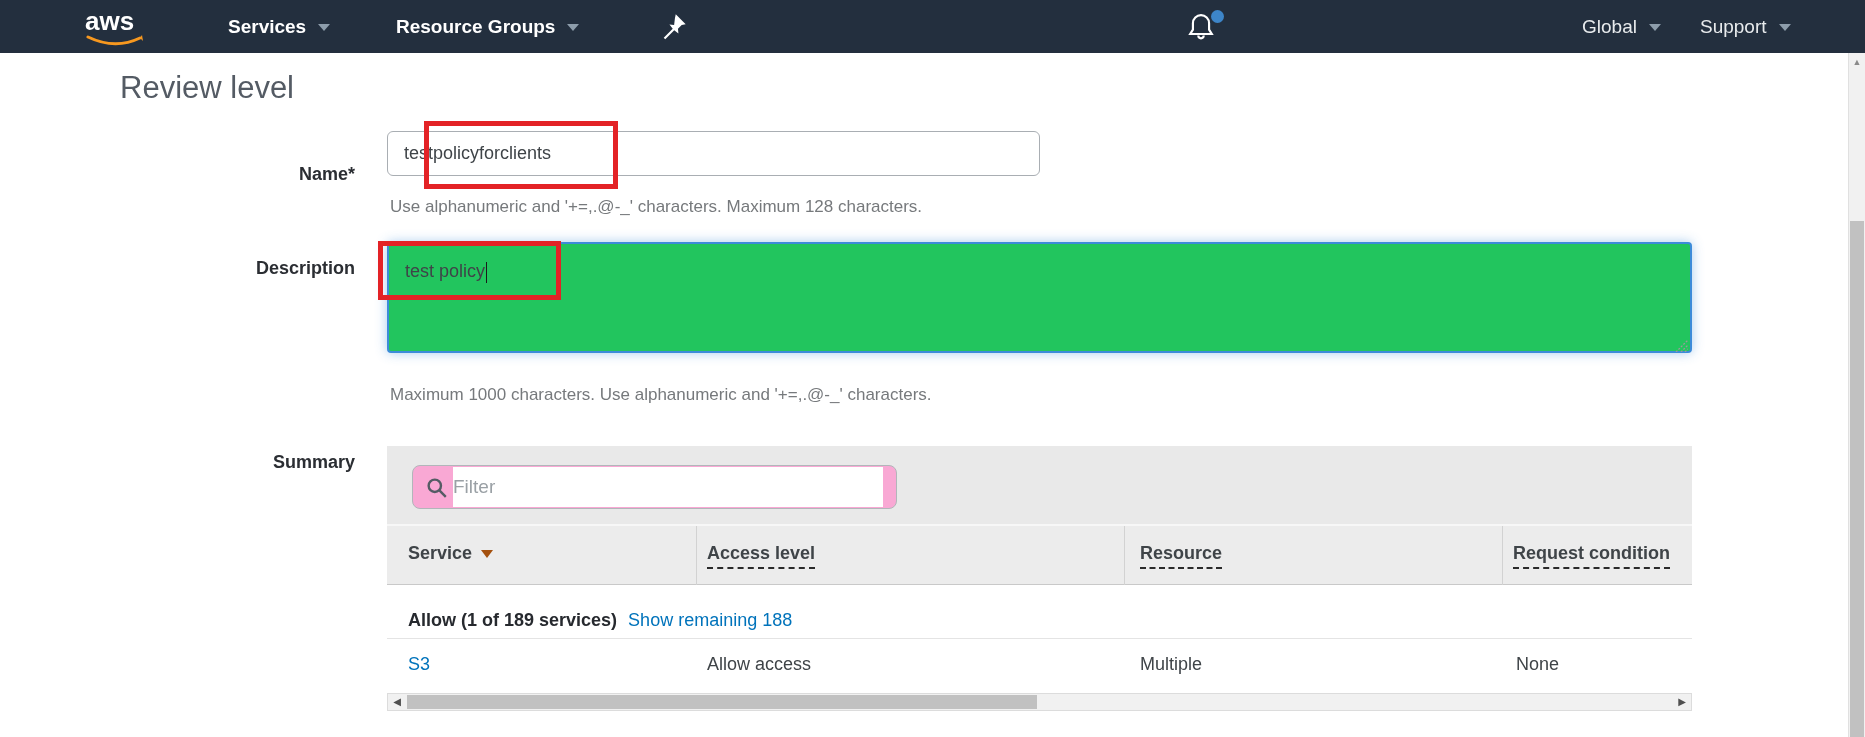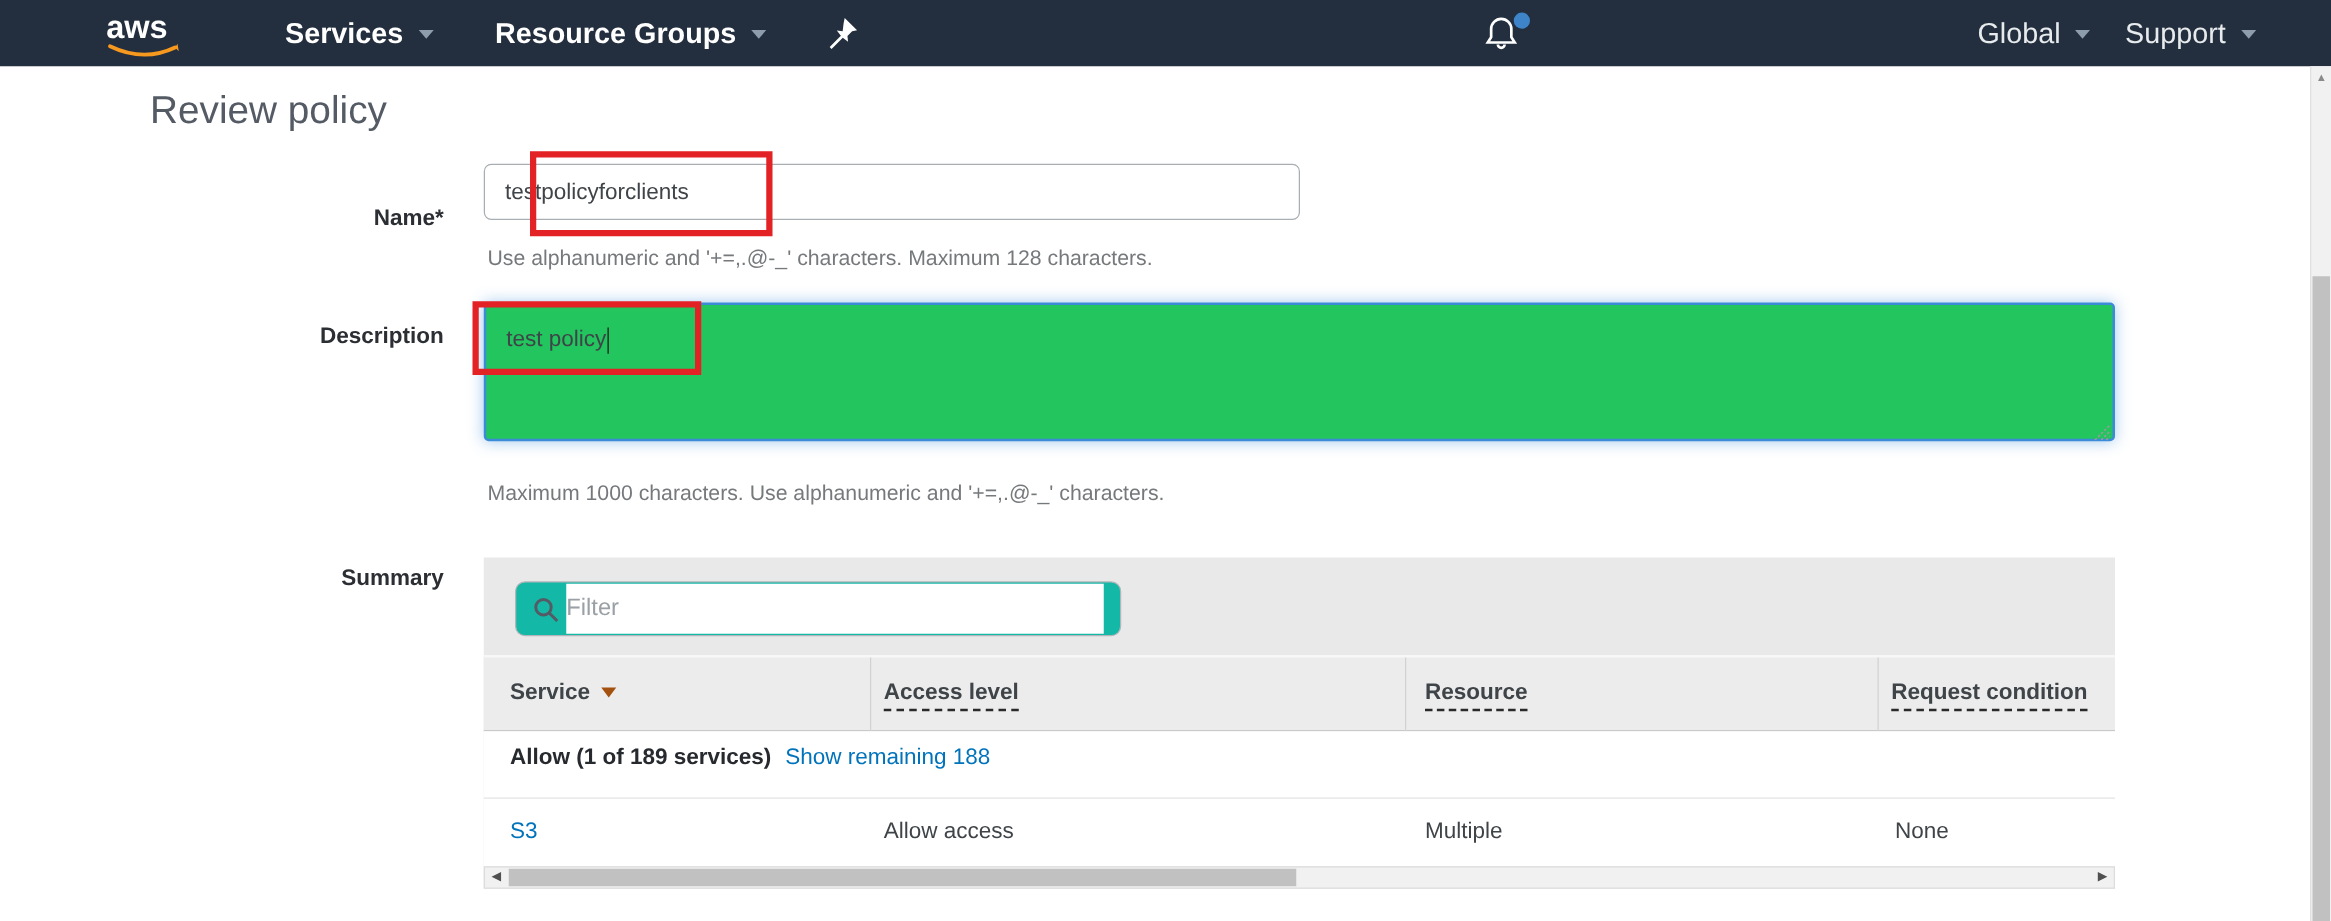--- a/index.html
+++ b/index.html
@@ -2,21 +2,21 @@
 <html><head>
 <meta charset="utf-8">
 <style>
   * { margin:0; padding:0; box-sizing:border-box; }
   html,body { background:#fff; }
   body { font-family:"Liberation Sans", sans-serif; }
   #screen { position:relative; width:1865px; height:737px; overflow:hidden; background:#fff; }
 
   
   .navbar { position:absolute; left:0; top:0; width:1865px; height:53px; background:#232f3e; }
-  .nav-item { position:absolute; top:0; height:53px; line-height:53px; color:#fff; font-size:23px; font-weight:bold; white-space:nowrap; cursor:pointer; }
+  .nav-item { position:absolute; top:0; height:53px; line-height:53px; color:#fff; font-size:19px; font-weight:bold; white-space:nowrap; cursor:pointer; }
   .nav-item.plain { font-weight:normal; color:#e8ebed; }
   .caret { display:inline-block; width:0; height:0; border-left:6px solid transparent; border-right:6px solid transparent; border-top:7px solid #8d9dab; margin-left:12px; vertical-align:middle; }
   .logo { position:absolute; left:85px; top:8px; width:62px; height:40px; cursor:pointer; }
   .logo .aws-text { color:#fff; font-size:26px; font-weight:bold; letter-spacing:0px; line-height:26px; }
   .logo svg { position:absolute; left:0; top:26px; }
   .pin-wrap { position:absolute; left:660px; top:12px; width:30px; height:30px; cursor:pointer; }
   .bell-wrap { position:absolute; left:1188px; top:13px; width:34px; height:30px; cursor:pointer; }
   .bell-dot { position:absolute; right:-2px; top:-3px; width:13px; height:13px; border-radius:50%; background:#3d85c8; }
 
   
@@ -29,34 +29,34 @@
   .desc-box { position:absolute; left:387px; top:242px; width:1305px; height:111px; background:#22c55e; border:2px solid #3c8bd9; border-radius:4px; box-shadow:0 0 12px rgba(60,139,217,0.45); padding:17px 16px; font-size:18px; color:#3f4448; }
   .text-cursor { display:inline-block; width:1px; height:21px; background:#1a1a1a; vertical-align:middle; margin-left:1px; }
   .resize-grip { position:absolute; right:2px; bottom:2px; width:15px; height:13px; }
 
   .annotation { position:absolute; border:5px solid #e32226; background:transparent; pointer-events:none; }
   .ann-name { left:424px; top:121px; width:194px; height:68px; }
   .ann-desc { left:378px; top:241px; width:183px; height:59px; }
 
   
   .summary-panel { position:absolute; left:387px; top:446px; width:1305px; height:265px; background:#e9e9e9; }
-  .filter-wrap { position:absolute; left:25px; top:19px; width:485px; height:44px; background:#14b8a6; border:1px solid #b2b6ba; border-radius:8px; }
+  .filter-wrap { position:absolute; left:25px; top:19px; width:485px; height:44px; background:#f9a8d4; border:1px solid #b2b6ba; border-radius:8px; }
   .filter-wrap svg { position:absolute; left:13px; top:11px; }
   .filter-input { position:absolute; left:40px; top:1px; width:430px; height:40px; border:none; outline:none; font-size:19px; color:#3f4448; font-family:"Liberation Sans", sans-serif; }
   .filter-input::placeholder { color:#9aa0a5; opacity:1; }
 
   .thead { position:absolute; left:0; top:78px; width:1305px; height:61px; background:#ececec; border-top:2px solid #f7f7f7; border-bottom:1px solid #c9c9c9; }
   .th { position:absolute; top:17px; font-size:18px; font-weight:bold; color:#3f4448; white-space:nowrap; }
   .th .dashed { border-bottom:2px dashed #2a2a2a; padding-bottom:4px; }
   .col-divider { position:absolute; top:0; width:1px; height:60px; background:#d2d2d2; }
   .sort-caret { display:inline-block; width:0; height:0; border-left:6px solid transparent; border-right:6px solid transparent; border-top:8px solid #a4500e; margin-left:9px; vertical-align:middle; }
 
   .tbody { position:absolute; left:0; top:139px; width:1305px; height:108px; background:#fff; }
   .group-row { position:absolute; left:0; top:0; width:1305px; height:54px; border-bottom:1px solid #e4e4e4; }
-  .group-row .bold { position:absolute; left:21px; top:10px; font-size:18px; font-weight:bold; color:#26292e; white-space:nowrap; }
+  .group-row .bold { position:absolute; left:21px; top:25px; font-size:18px; font-weight:bold; color:#26292e; white-space:nowrap; }
   .data-row { position:absolute; left:0; top:54px; width:1305px; height:54px; }
   .cell { position:absolute; top:15px; font-size:18px; color:#3f4448; white-space:nowrap; }
   .link { color:#0073bb; text-decoration:none; cursor:pointer; }
 
   
   .hscroll { position:absolute; left:0; top:247px; width:1305px; height:18px; background:#f1f1f1; border:1px solid #dcdcdc; }
   .hscroll .arrow { position:absolute; top:0; width:18px; height:16px; color:#505050; font-size:10px; line-height:16px; text-align:center; cursor:pointer; }
   .hscroll .arrow.left { left:0; }
   .hscroll .arrow.right { right:0; }
   .hscroll .thumb { position:absolute; left:19px; top:1px; width:630px; height:14px; background:#c1c1c1; cursor:pointer; }
@@ -101,21 +101,21 @@
     </div>
 
     <div class="nav-item plain" style="left:1582px;">
       <span>Global</span><span class="caret"></span>
     </div>
     <div class="nav-item plain" style="left:1700px;text-align:center;">
       <span>Support</span><span class="caret"></span>
     </div>
   </div>
 
-  <div class="page-title">Review policy</div>
+  <div class="page-title">Review level</div>
 
   <div class="form-label" style="top:146px;margin-top:18px;">Name*</div>
   <input class="name-input" type="text" value="testpolicyforclients" style="">
   <div class="annotation ann-name"></div>
   <div class="help-text" style="top:197px;">Use alphanumeric and '+=,.@-_' characters. Maximum 128 characters.</div>
 
   <div class="form-label" style="top:258px;">Description</div>
   <div class="desc-box">
     <span>test policy</span><span class="text-cursor"></span>
     <span class="resize-grip">

